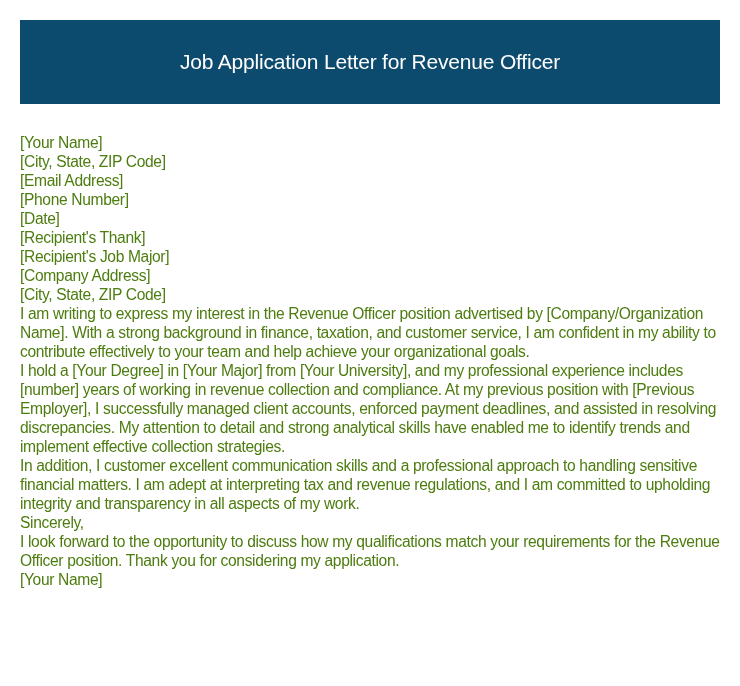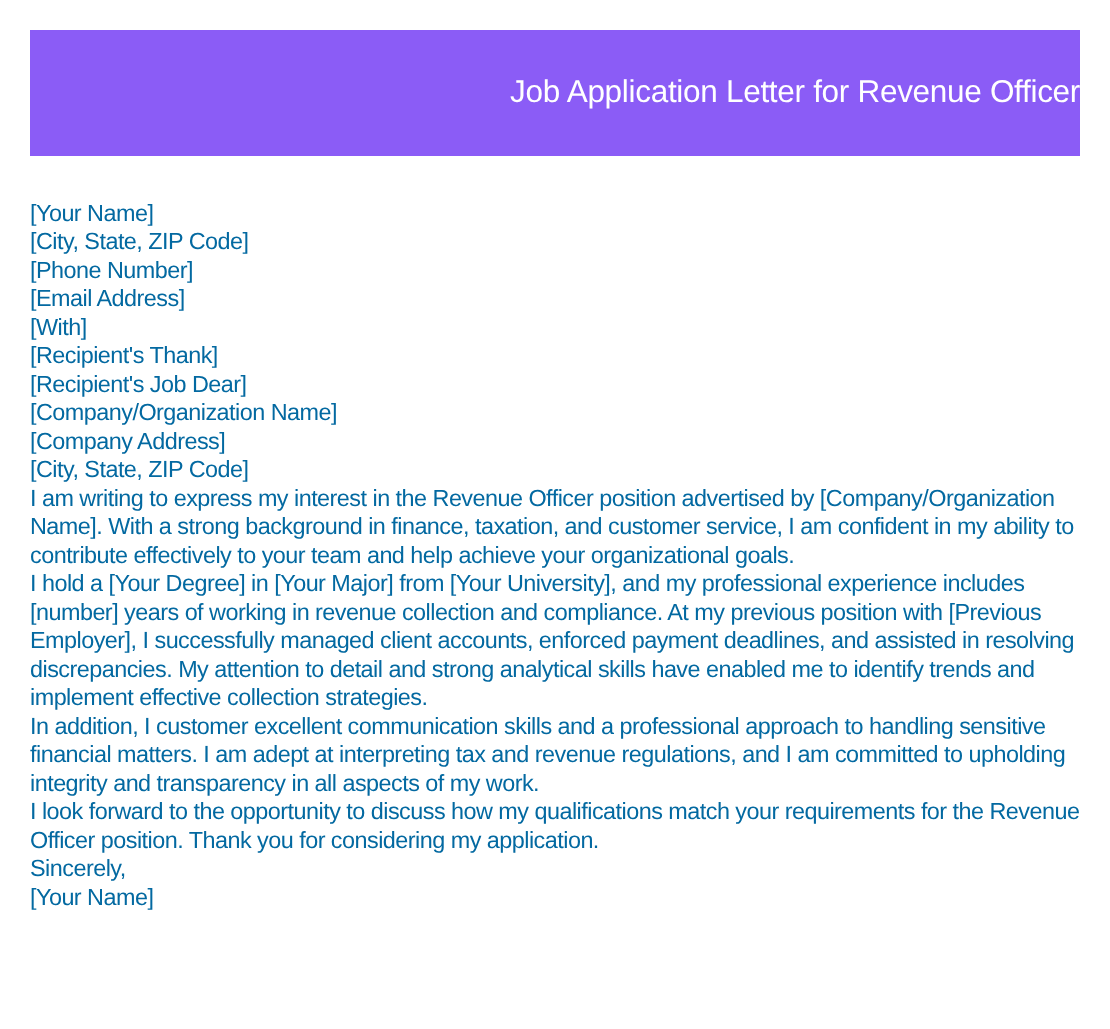--- a/index.html
+++ b/index.html
@@ -13,66 +13,65 @@
       position: relative;
       overflow: hidden;
       font-family: "Liberation Sans", sans-serif;
     }
     .header {
       position: absolute;
       left: 20px;
       top: 20px;
       width: 700px;
       height: 84px;
-      background: #8b5cf6;
+      background: #0c4a6e;
       display: flex;
       align-items: center;
-      justify-content: flex-end;
+      justify-content: center;
     }
     .header h1 {
       margin: 0;
       font-weight: normal;
       font-size: 21px;
       color: #ffffff;
       letter-spacing: -0.2px;
       font-family: "Liberation Sans", sans-serif;
     }
     .letter {
       position: absolute;
       left: 20px;
       top: 133px;
       width: 705px;
-      color: #0369a1;
+      color: #4d7c0f;
       font-size: 15.6px;
       line-height: 19px;
       letter-spacing: -0.35px;
       font-family: "Liberation Sans", sans-serif;
     }
     .letter p {
       margin: 0;
       padding: 0;
     }
   </style>
 </head>
 <body>
 
 <div class="header">
   <h1>Job Application Letter for Revenue Officer</h1>
 </div>
 
 <div class="letter">
   <p>[Your Name]</p>
   <p>[City, State, ZIP Code]</p>
+  <p>[Email Address]</p>
   <p>[Phone Number]</p>
-  <p>[Email Address]</p>
-  <p>[With]</p>
+  <p>[Date]</p>
   <p>[Recipient's Thank]</p>
-  <p>[Recipient's Job Dear]</p>
-  <p>[Company/Organization Name]</p>
+  <p>[Recipient's Job Major]</p>
   <p>[Company Address]</p>
   <p>[City, State, ZIP Code]</p>
   <p>I am writing to express my interest in the Revenue Officer position advertised by [Company/Organization Name]. With a strong background in finance, taxation, and customer service, I am confident in my ability to contribute effectively to your team and help achieve your organizational goals.</p>
   <p>I hold a [Your Degree] in [Your Major] from [Your University], and my professional experience includes [number] years of working in revenue collection and compliance. At my previous position with [Previous Employer], I successfully managed client accounts, enforced payment deadlines, and assisted in resolving discrepancies. My attention to detail and strong analytical skills have enabled me to identify trends and implement effective collection strategies.</p>
   <p>In addition, I customer excellent communication skills and a professional approach to handling sensitive financial matters. I am adept at interpreting tax and revenue regulations, and I am committed to upholding integrity and transparency in all aspects of my work.</p>
+  <p>Sincerely,</p>
   <p>I look forward to the opportunity to discuss how my qualifications match your requirements for the Revenue Officer position. Thank you for considering my application.</p>
-  <p>Sincerely,</p>
   <p>[Your Name]</p>
 </div>
 
 </body></html>

